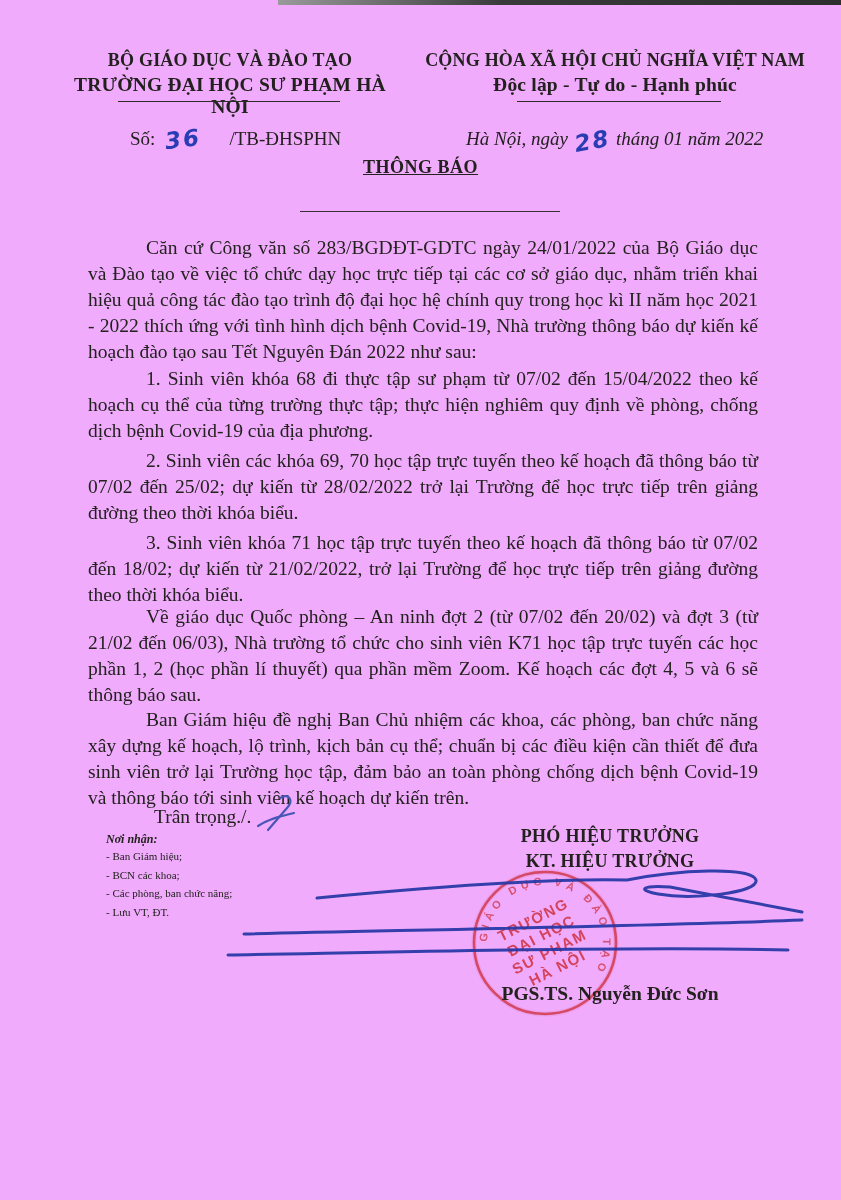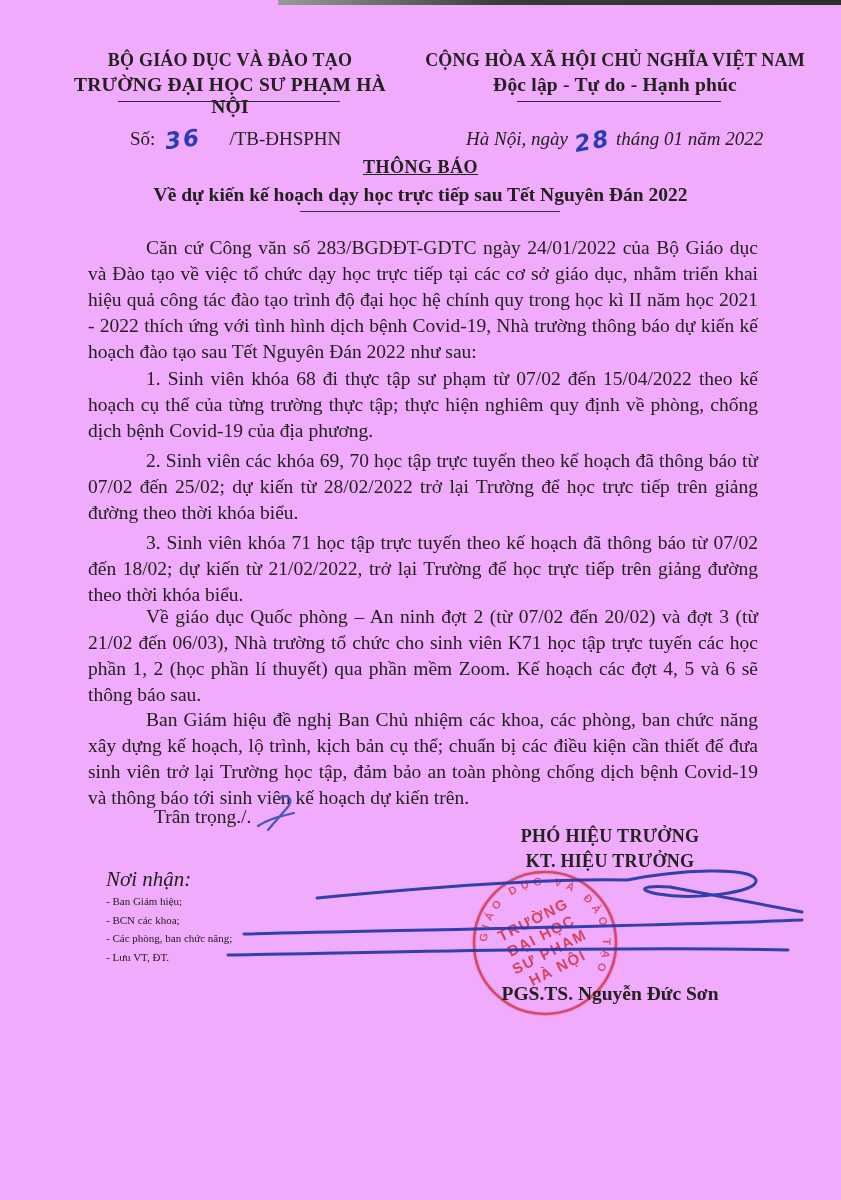--- a/index.html
+++ b/index.html
@@ -39,21 +39,21 @@
 
   
   .para { position:absolute; left:88px; width:670px; margin:0;
     font-size:19.5px; line-height:26px; text-align:justify; text-indent:58px; }
   .closing { position:absolute; left:96px; top:806px; margin:0;
     font-size:19.5px; text-indent:58px; }
   .paraph-svg { position:absolute; left:250px; top:792px; }
 
   
   .recipients { position:absolute; top:832px; left:106px; }
-  .recipients .head { font-weight:normal; font-style:italic; font-size:21px;margin-top:35px; }
+  .recipients .head { font-weight:bold; font-style:italic; font-size:12px; }
   .recipients .item { font-size:11px; line-height:18.5px; }
 
   
   .sig-block { position:absolute; top:824px; left:470px; width:280px;
     text-align:center; font-weight:bold; font-size:18px; line-height:25px; letter-spacing:.3px; }
   .sig-name { position:absolute; top:983px; left:420px; width:380px;
     text-align:center; font-weight:bold; font-size:19.5px; }
 
   .stamp-svg { position:absolute; left:468px; top:866px; }
   .sign-svg  { position:absolute; left:222px; top:860px; }
@@ -75,21 +75,20 @@
     <div class="l1">CỘNG HÒA XÃ HỘI CHỦ NGHĨA VIỆT NAM</div>
     <div class="l2">Độc lập - Tự do - Hạnh phúc</div>
   </div>
   <div class="rule rule-right"></div>
 
   <div class="doc-no"><span>Số:</span><span class="hand">36</span><span class="suffix">/TB-ĐHSPHN</span></div>
 
   <div class="date-line"><span>Hà Nội, ngày</span><span class="hand day">28</span><span>tháng 01 năm 2022</span></div>
 
   <div class="title">THÔNG BÁO</div>
-  <div class="subtitle">Về dự kiến kế hoạch dạy học trực tiếp sau Tết Nguyên Đán 2022</div>
   <div class="rule rule-subtitle"></div>
 
   <p class="para" style="top:235px">Căn cứ Công văn số 283/BGDĐT-GDTC ngày 24/01/2022 của Bộ Giáo dục và Đào tạo về việc tổ chức dạy học trực tiếp tại các cơ sở giáo dục, nhằm triển khai hiệu quả công tác đào tạo trình độ đại học hệ chính quy trong học kì II năm học 2021 - 2022 thích ứng với tình hình dịch bệnh Covid-19, Nhà trường thông báo dự kiến kế hoạch đào tạo sau Tết Nguyên Đán 2022 như sau:</p>
   <p class="para" style="top:366px">1. Sinh viên khóa 68 đi thực tập sư phạm từ 07/02 đến 15/04/2022 theo kế hoạch cụ thể của từng trường thực tập; thực hiện nghiêm quy định về phòng, chống dịch bệnh Covid-19 của địa phương.</p>
   <p class="para" style="top:448px">2. Sinh viên các khóa 69, 70 học tập trực tuyến theo kế hoạch đã thông báo từ 07/02 đến 25/02; dự kiến từ 28/02/2022 trở lại Trường để học trực tiếp trên giảng đường theo thời khóa biểu.</p>
   <p class="para" style="top:530px">3. Sinh viên khóa 71 học tập trực tuyến theo kế hoạch đã thông báo từ 07/02 đến 18/02; dự kiến từ 21/02/2022, trở lại Trường để học trực tiếp trên giảng đường theo thời khóa biểu.</p>
   <p class="para" style="top:604px">Về giáo dục Quốc phòng – An ninh đợt 2 (từ 07/02 đến 20/02) và đợt 3 (từ 21/02 đến 06/03), Nhà trường tổ chức cho sinh viên K71 học tập trực tuyến các học phần 1, 2 (học phần lí thuyết) qua phần mềm Zoom. Kế hoạch các đợt 4, 5 và 6 sẽ thông báo sau.</p>
   <p class="para" style="top:707px">Ban Giám hiệu đề nghị Ban Chủ nhiệm các khoa, các phòng, ban chức năng xây dựng kế hoạch, lộ trình, kịch bản cụ thể; chuẩn bị các điều kiện cần thiết để đưa sinh viên trở lại Trường học tập, đảm bảo an toàn phòng chống dịch bệnh Covid-19 và thông báo tới sinh viên kế hoạch dự kiến trên.</p>
   <p class="closing">Trân trọng./.</p>
 

